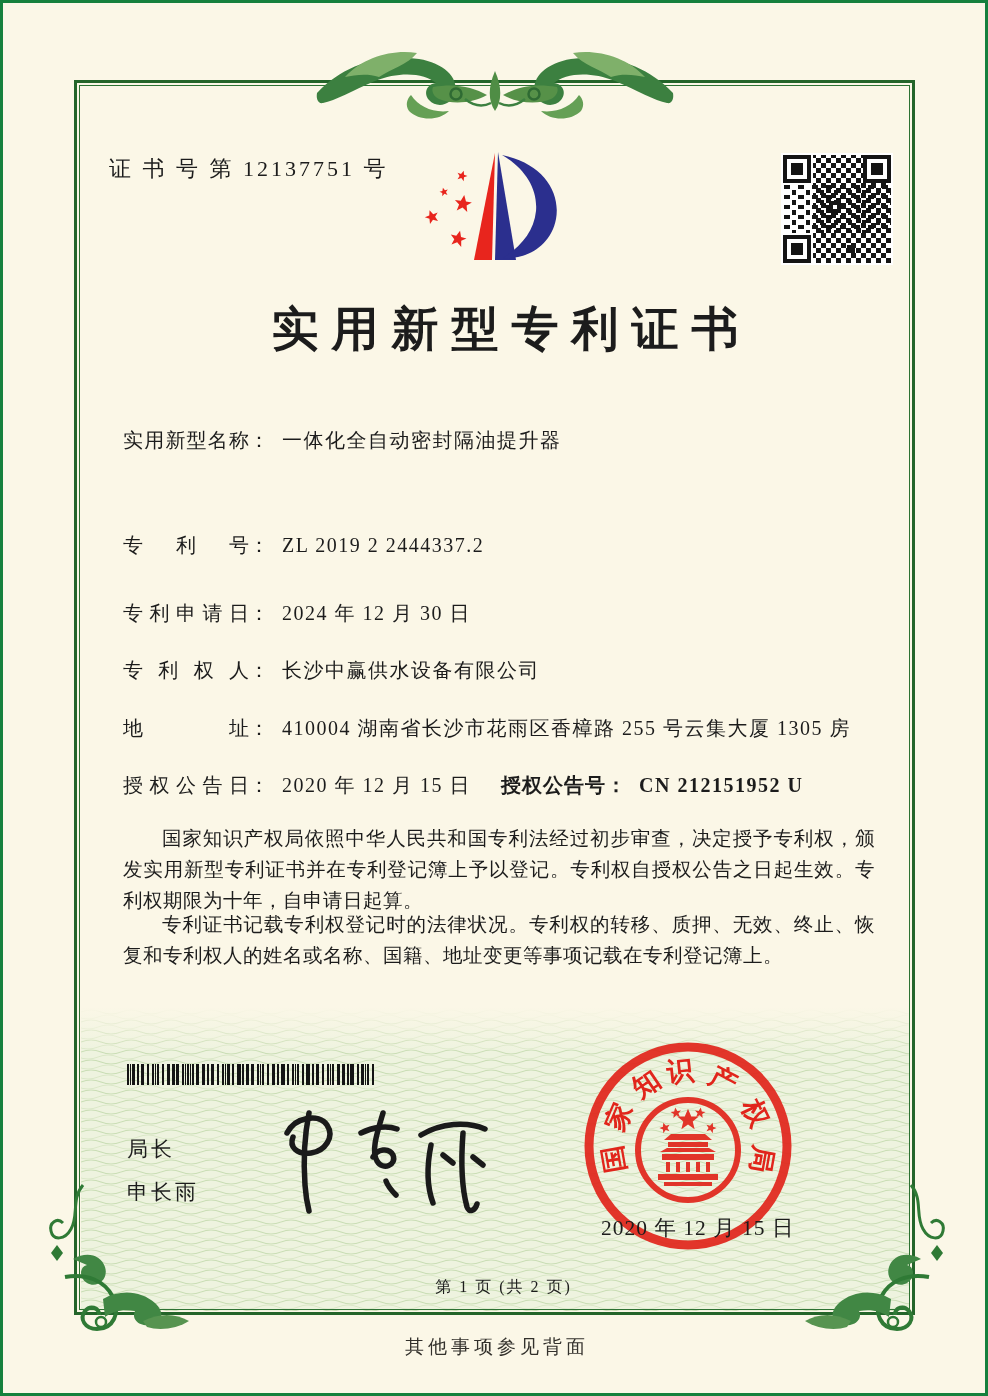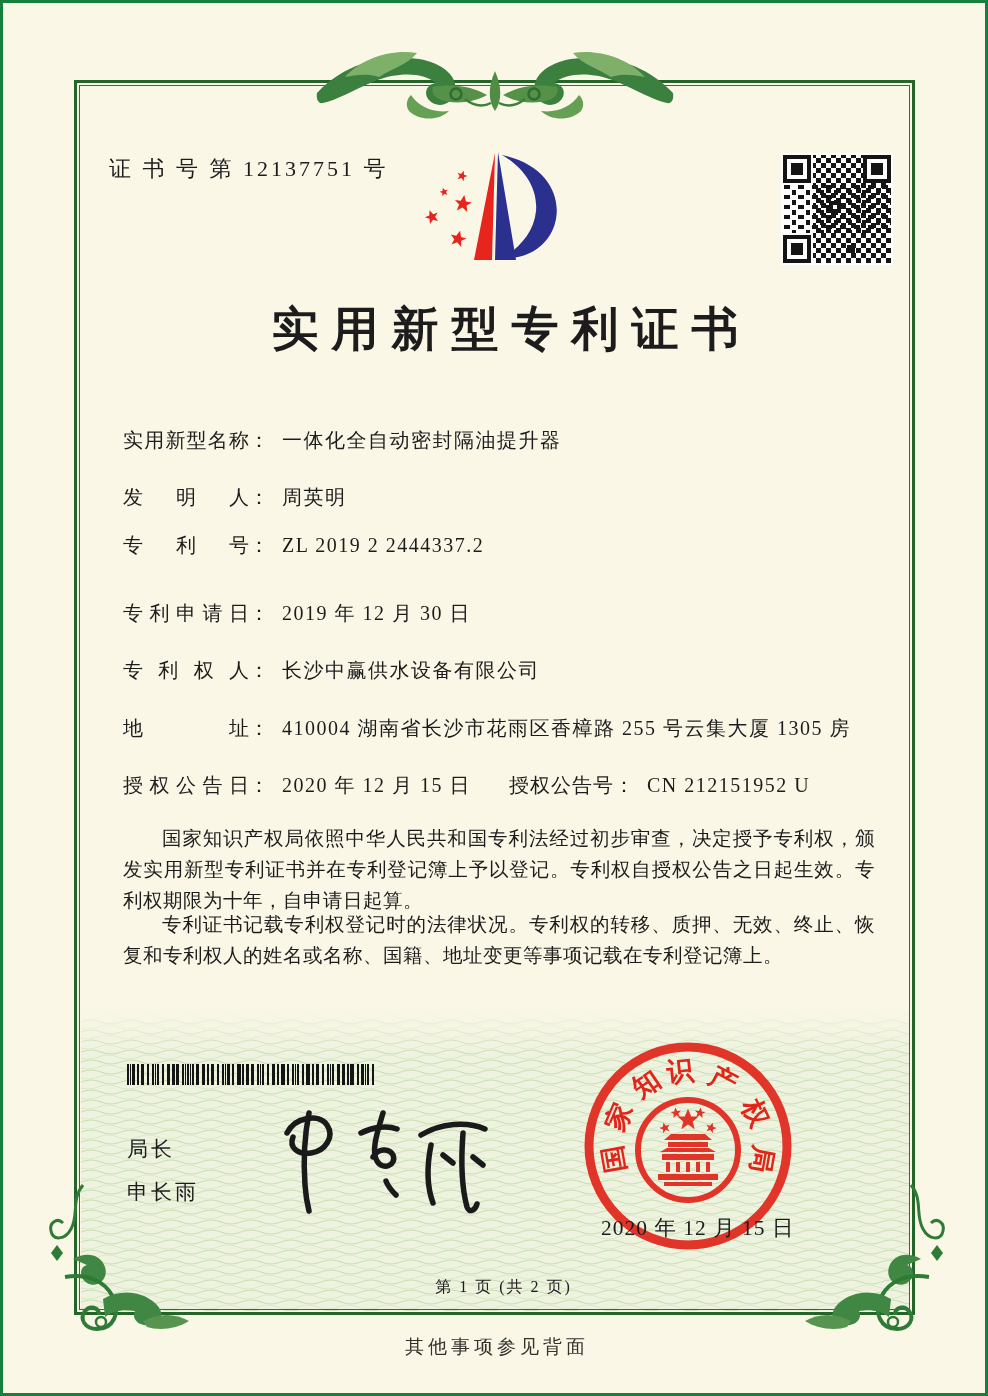--- a/index.html
+++ b/index.html
@@ -21,21 +21,21 @@
   .logo{position:absolute;left:413px;top:144px;z-index:3;}
   .qr{position:absolute;left:778px;top:150px;z-index:3;}
   .title{position:absolute;left:72px;top:295px;width:841px;text-align:center;
     font-size:47px;font-weight:600;letter-spacing:13px;z-index:3;margin-left:16px;}
   
   .frow{position:absolute;left:120px;font-size:20px;letter-spacing:1px;white-space:nowrap;z-index:3;}
   .flabel{display:inline-block;width:126px;text-align:justify;text-align-last:justify;
     vertical-align:bottom;letter-spacing:0;}
   .fcolon{display:inline-block;margin-right:12px;}
   .fvalue{letter-spacing:1.5px;}
-  .grant2{position:absolute;left:386px;top:0;white-space:nowrap;}
+  .grant2{position:absolute;left:378px;top:0;white-space:nowrap;font-weight:bold;}
   .glabel{letter-spacing:1px;}
   
   .para{position:absolute;left:120px;width:752px;font-size:19.5px;line-height:31px;
     text-align:justify;text-indent:2em;letter-spacing:0.5px;z-index:3;}
   
   .barcode{position:absolute;left:124px;top:1061px;width:248px;height:21px;z-index:3;
     background-image:
       repeating-linear-gradient(90deg,#141414 0 2px,rgba(0,0,0,0) 2px 5px),
       repeating-linear-gradient(90deg,#141414 0 1px,rgba(0,0,0,0) 1px 7px),
       repeating-linear-gradient(90deg,rgba(0,0,0,0) 0 3px,#141414 3px 4px,rgba(0,0,0,0) 4px 11px);}
@@ -158,28 +158,25 @@
         <rect x="66" y="92" width="8" height="8"></rect>
     </g>
     <rect x="52" y="52" width="4" height="4" fill="#ffffff"></rect>
   </svg>
 
   <div class="title">实用新型专利证书</div>
 
   <div class="frow" style="top:424px">
     <span class="flabel">实用新型名称</span><span class="fcolon">：</span><span class="fvalue">一体化全自动密封隔油提升器</span>
   </div>
-  <div class="frow" style="top:481px">
-    <span class="flabel">发明人</span><span class="fcolon">：</span><span class="fvalue">周英明</span>
-  </div>
   <div class="frow" style="top:529px">
     <span class="flabel">专利号</span><span class="fcolon">：</span><span class="fvalue">ZL 2019 2 2444337.2</span>
   </div>
   <div class="frow" style="top:597px">
-    <span class="flabel">专利申请日</span><span class="fcolon">：</span><span class="fvalue">2019 年 12 月 30 日</span>
+    <span class="flabel">专利申请日</span><span class="fcolon">：</span><span class="fvalue">2024 年 12 月 30 日</span>
   </div>
   <div class="frow" style="top:654px">
     <span class="flabel">专利权人</span><span class="fcolon">：</span><span class="fvalue">长沙中赢供水设备有限公司</span>
   </div>
   <div class="frow" style="top:712px">
     <span class="flabel">地址</span><span class="fcolon">：</span><span class="fvalue">410004 湖南省长沙市花雨区香樟路 255 号云集大厦 1305 房</span>
   </div>
   <div class="frow" style="top:769px">
     <span class="flabel">授权公告日</span><span class="fcolon">：</span><span class="fvalue">2020 年 12 月 15 日</span>
     <span class="grant2">

